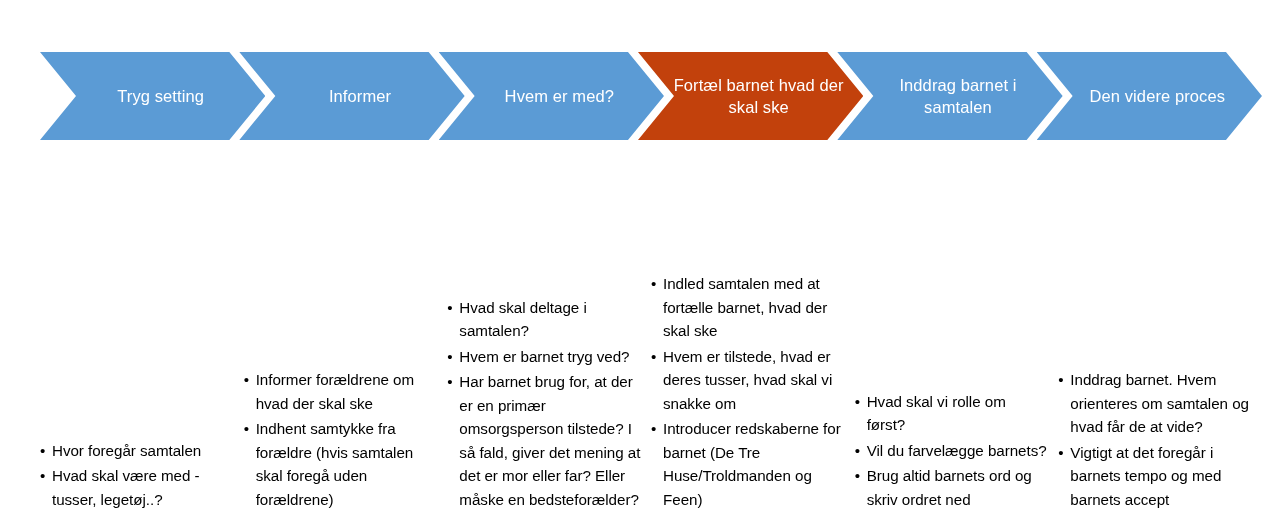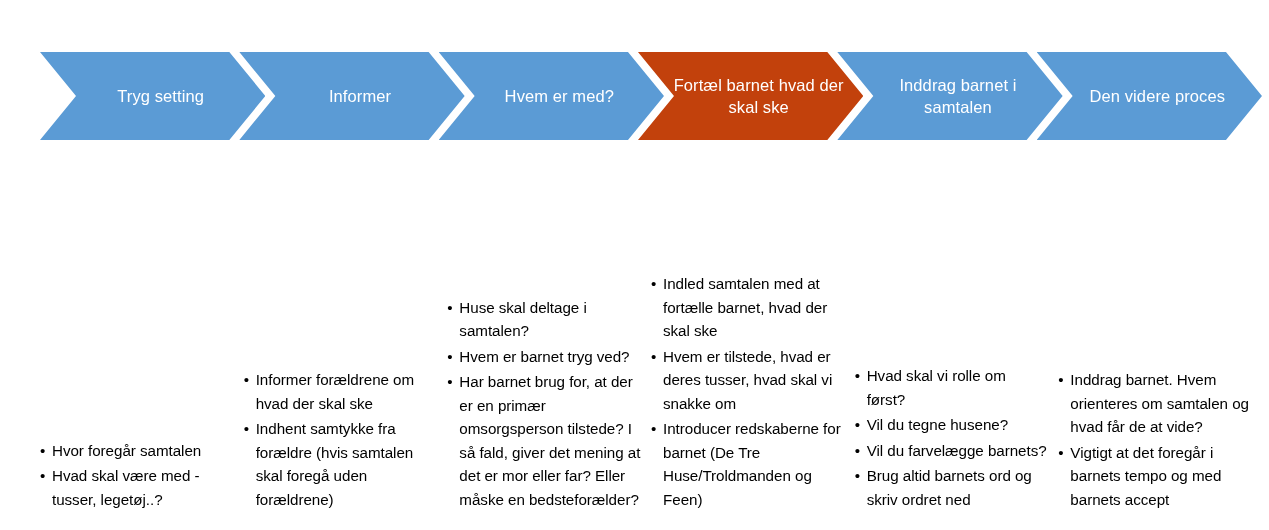--- a/index.html
+++ b/index.html
@@ -126,36 +126,35 @@
       </ul>
     </div>
     <div class="column">
       <ul class="bullet-list">
         <li class="bullet-item">Informer forældrene om hvad der skal ske</li>
         <li class="bullet-item">Indhent samtykke fra forældre (hvis samtalen skal foregå uden forældrene)</li>
       </ul>
     </div>
     <div class="column">
       <ul class="bullet-list">
-        <li class="bullet-item">Huse skal deltage i samtalen?</li>
+        <li class="bullet-item">Hvad skal deltage i samtalen?</li>
         <li class="bullet-item">Hvem er barnet tryg ved?</li>
         <li class="bullet-item">Har barnet brug for, at der er en primær omsorgsperson tilstede? I så fald, giver det mening at det er mor eller far? Eller måske en bedsteforælder?</li>
       </ul>
     </div>
     <div class="column">
       <ul class="bullet-list">
         <li class="bullet-item">Indled samtalen med at fortælle barnet, hvad der skal ske</li>
         <li class="bullet-item">Hvem er tilstede, hvad er deres tusser, hvad skal vi snakke om</li>
         <li class="bullet-item">Introducer redskaberne for barnet (De Tre Huse/Troldmanden og Feen)</li>
       </ul>
     </div>
     <div class="column">
       <ul class="bullet-list">
         <li class="bullet-item">Hvad skal vi rolle om først?</li>
-        <li class="bullet-item">Vil du tegne husene?</li>
         <li class="bullet-item">Vil du farvelægge barnets?</li>
         <li class="bullet-item">Brug altid barnets ord og skriv ordret ned</li>
       </ul>
     </div>
     <div class="column">
       <ul class="bullet-list">
         <li class="bullet-item">Inddrag barnet. Hvem orienteres om samtalen og hvad får de at vide?</li>
         <li class="bullet-item">Vigtigt at det foregår i barnets tempo og med barnets accept</li>
       </ul>
     </div>

